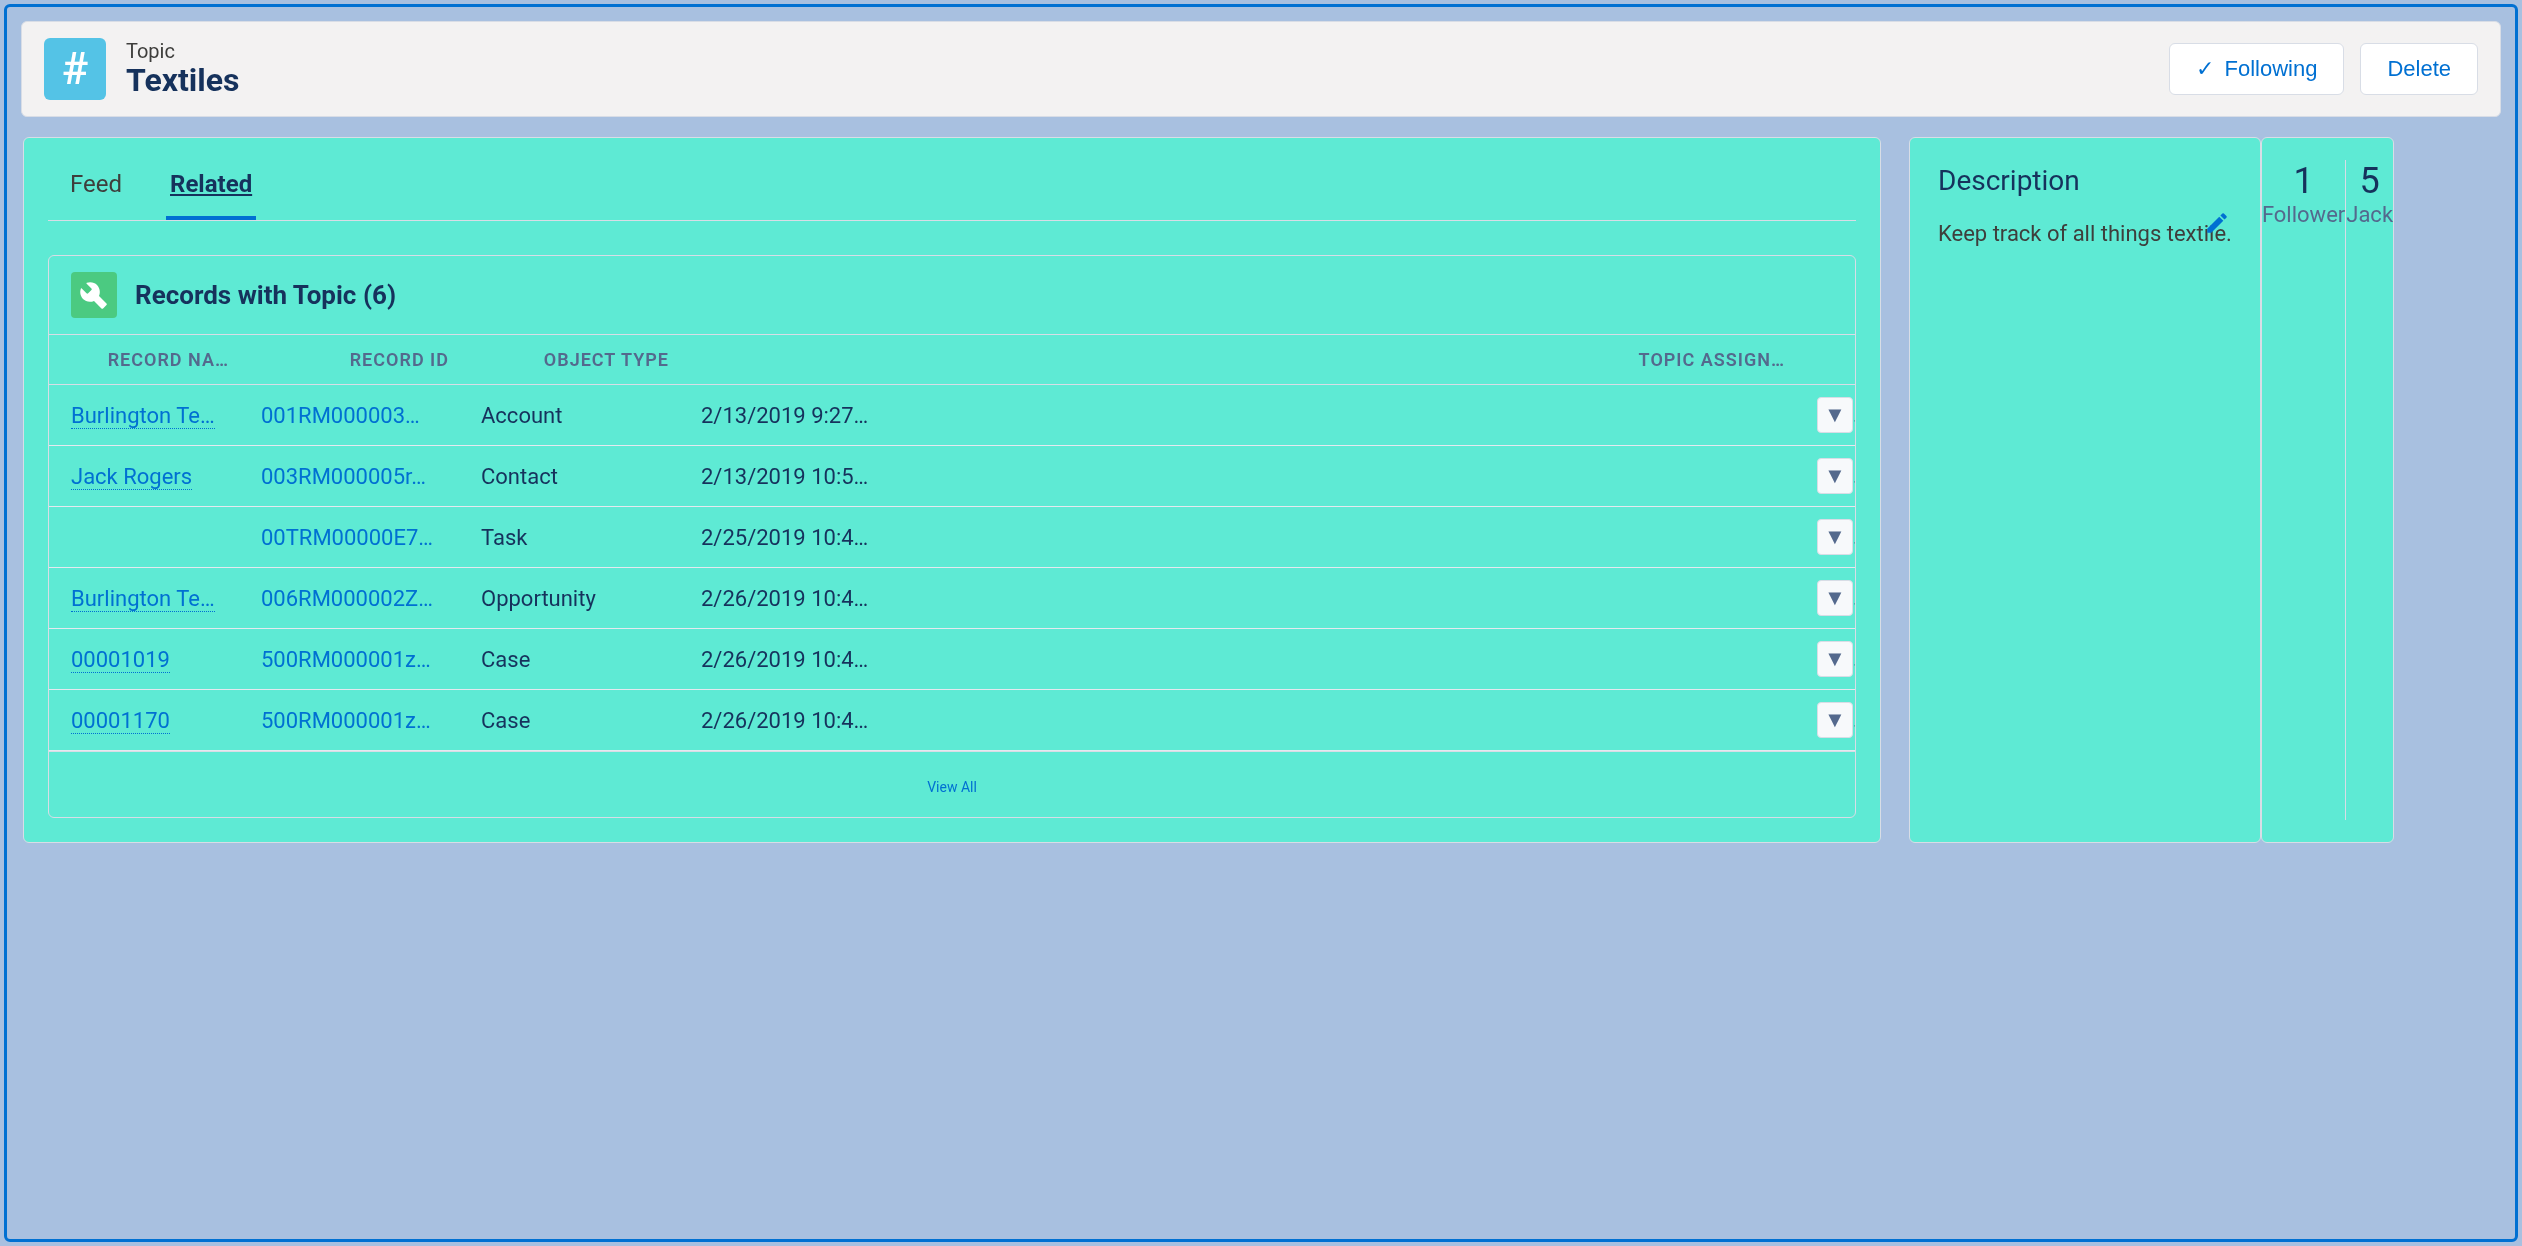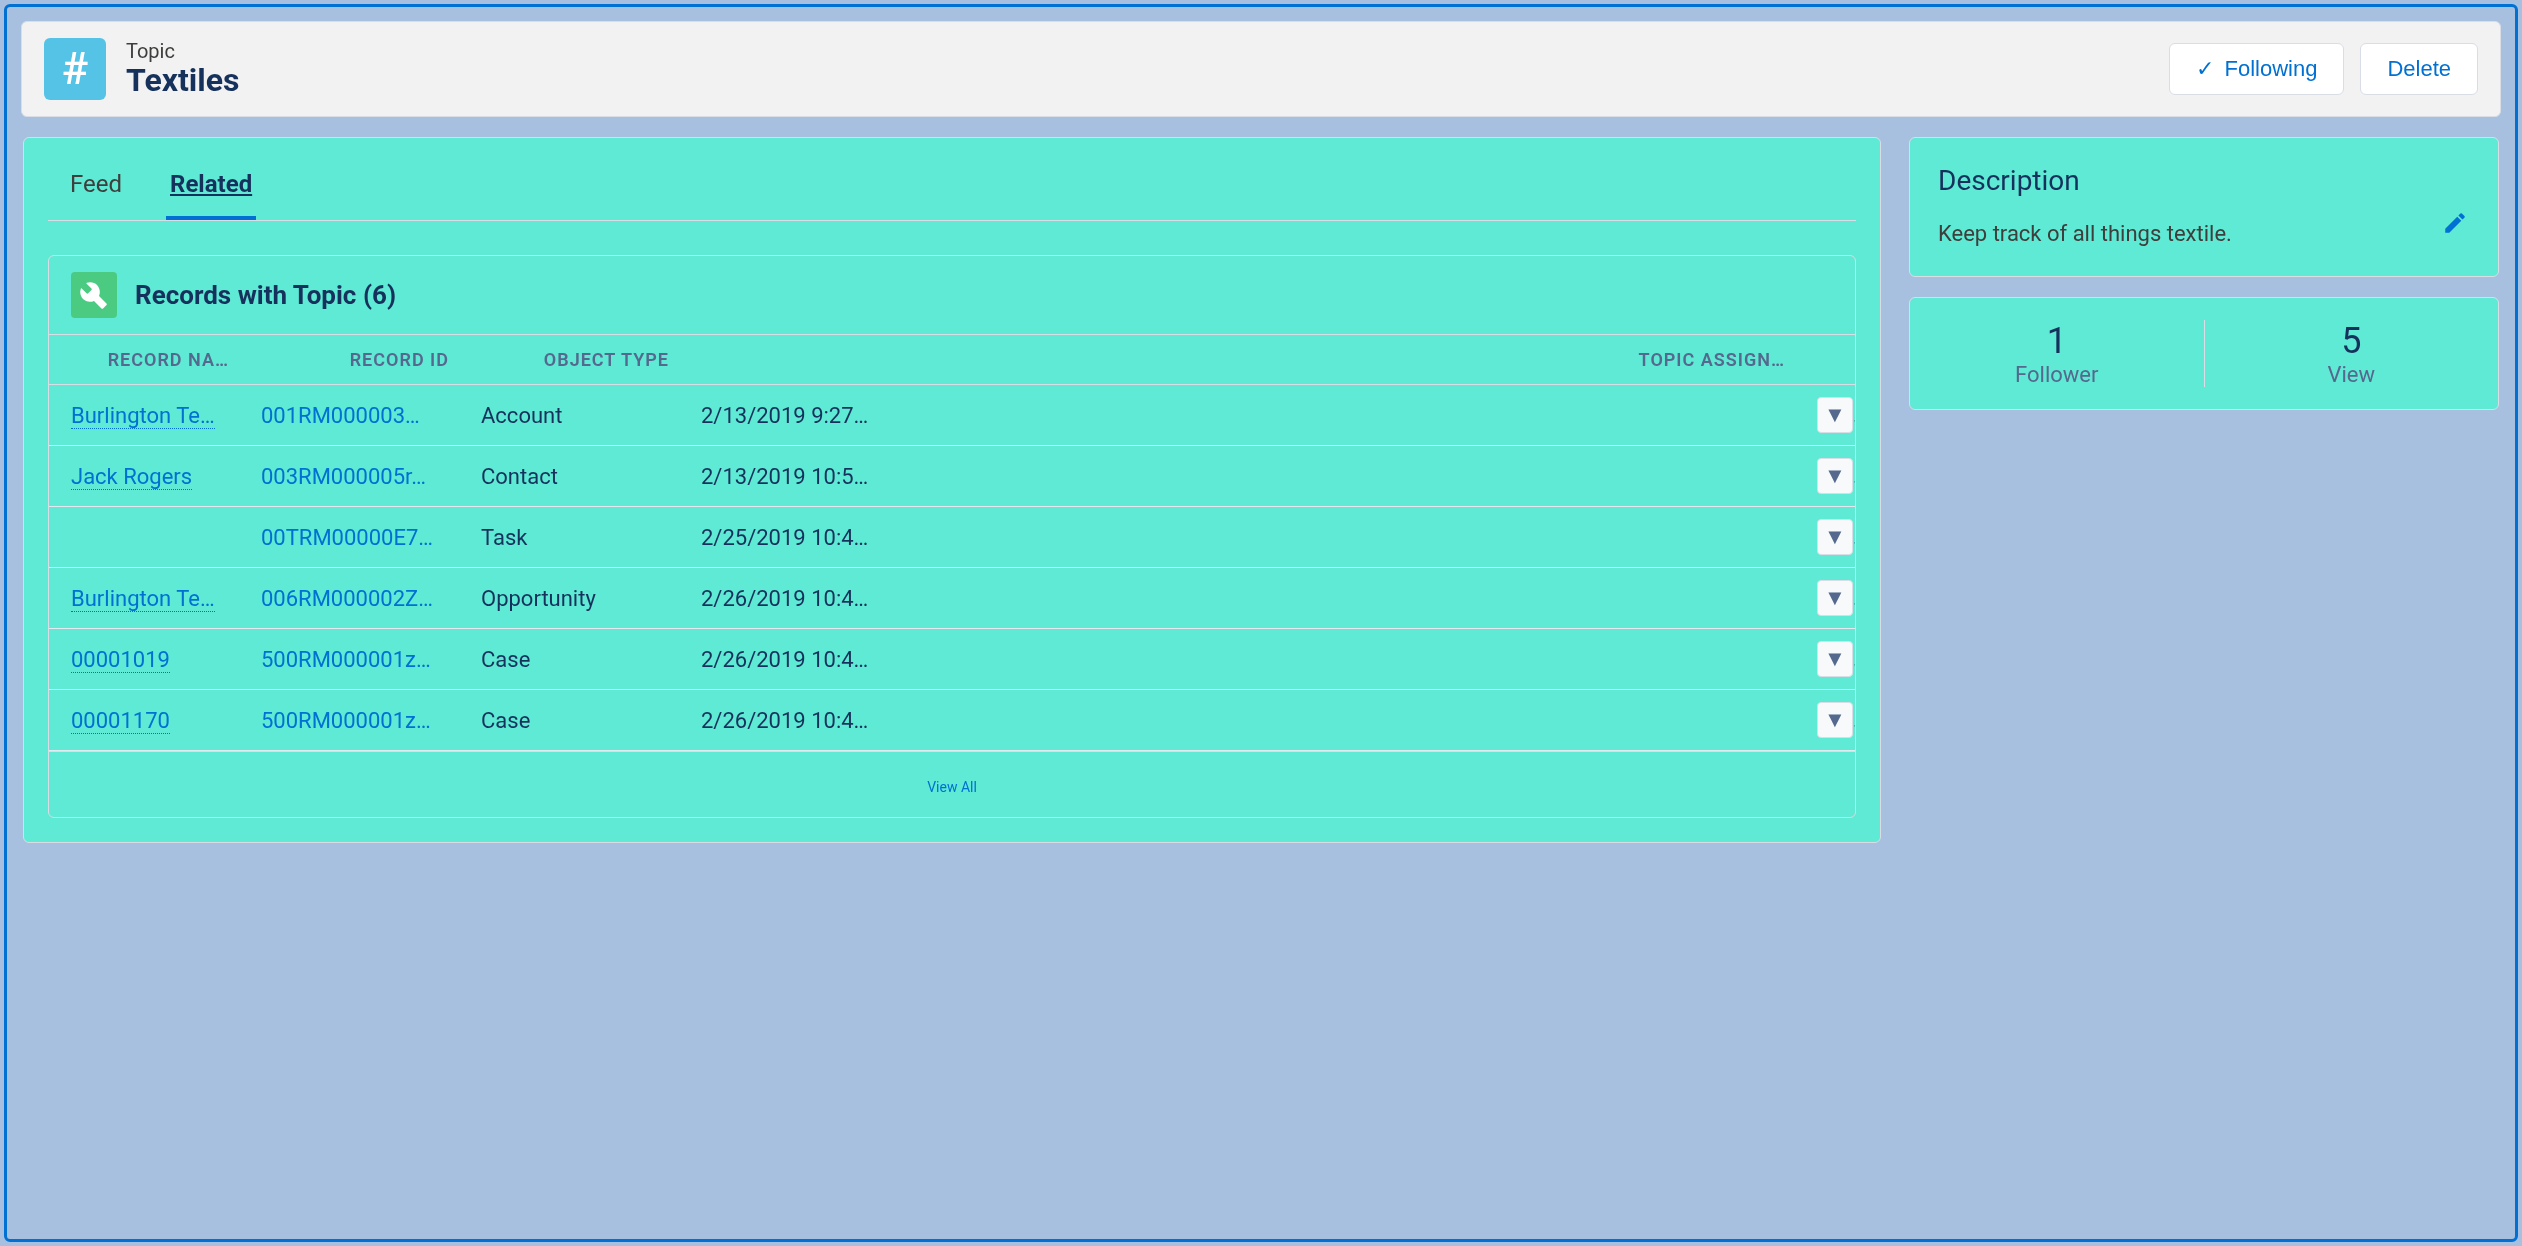--- a/index.html
+++ b/index.html
@@ -132,21 +132,21 @@
     cursor: pointer;
     color: #54698d;
   }
   .view-all-row td {
     text-align: center;
     padding: 20px;
     border-top: 1px solid #d8dde6;
     border-bottom: none;
   }
   .view-all { color: #0070d2; font-size: 14px; cursor: pointer; }
-  .right-col { display: flex; flex-direction: column; gap: 20px; }
+  .right-col { display: flex; flex-direction: row; }
   .desc-card { padding: 26px 28px 30px 28px; position: relative; }
   .desc-title { font-size: 28px; font-weight: 400; color: #16325c; margin-bottom: 24px; }
   .desc-text { font-size: 22px; color: #3e3e3c; }
   .edit-icon {
     position: absolute; right: 26px; top: 72px;
     width: 30px; height: 30px; cursor: pointer;
   }
   .edit-icon svg { width: 26px; height: 26px; fill: #0070d2; }
   .stats-card { display: flex; padding: 22px 0; }
   .stat {
@@ -295,18 +295,18 @@
         </div>
       </div>
 
       <div class="card stats-card">
         <div class="stat">
           <div class="stat-num">1</div>
           <div class="stat-label">Follower</div>
         </div>
         <div class="stat">
           <div class="stat-num">5</div>
-          <div class="stat-label">View</div>
+          <div class="stat-label">Jack</div>
         </div>
       </div>
     </div>
   </div>
 </div>
 
 </body></html>

